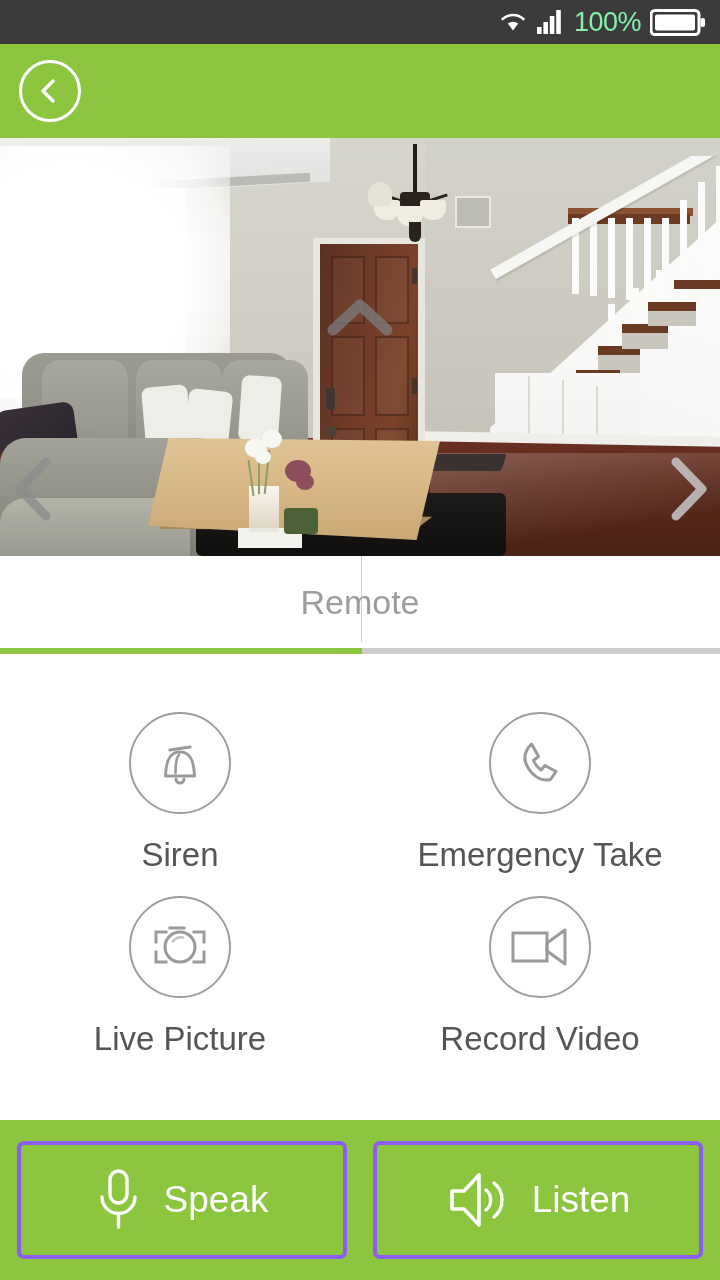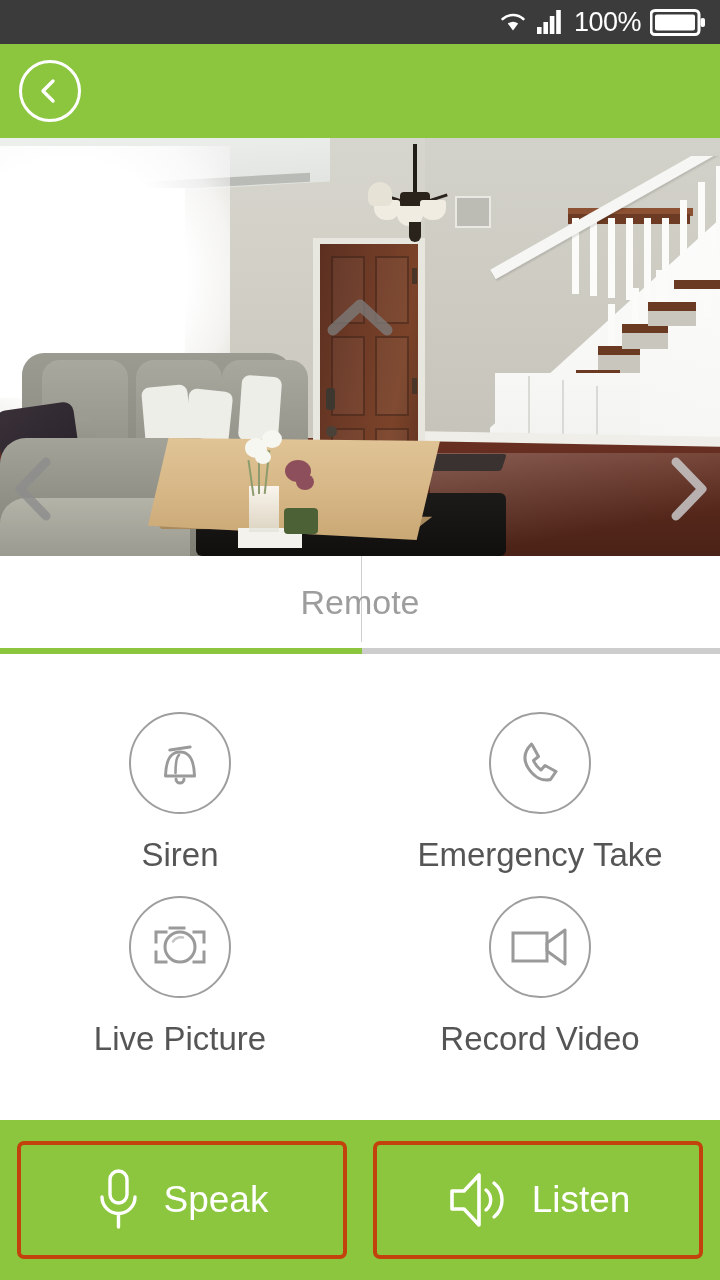--- a/index.html
+++ b/index.html
@@ -11,21 +11,21 @@
   }
   #app { position:relative; width:720px; height:1280px; background:#fff; }
 
   
   .statusbar {
     height:44px; background:#3b3b3b;
     display:flex; align-items:center; justify-content:flex-end;
     padding-right:14px; gap:9px;
   }
   .sb-battpct {
-    color:#ffffff; font-size:27px; letter-spacing:-0.5px;
+    color:#86efac; font-size:27px; letter-spacing:-0.5px;
     font-family:"Liberation Sans", sans-serif;
   }
   .wifi-ic { width:30px; height:24px; display:block; }
   .sig-ic  { width:28px; height:24px; display:block; }
   .batt-ic { width:56px; height:27px; display:block; }
 
   
   .header {
     height:94px; background:#8cc63f;
     display:flex; align-items:center; position:relative;
@@ -201,21 +201,21 @@
   .action-circle svg { display:block; }
   .action-label { margin-top:22px; font-size:33px; color:#555555; }
 
   
   .bottombar {
     position:absolute; left:0; bottom:0; width:720px; height:160px;
     background:#8cc63f; display:flex; align-items:center; justify-content:center;
     gap:26px;
   }
   .talk-btn {
-    width:330px; height:118px; border:4px solid #c2410c; border-radius:7px;
+    width:330px; height:118px; border:4px solid #8b5cf6; border-radius:7px;
     display:flex; align-items:center; justify-content:center; gap:24px;
     cursor:pointer;
   }
   .talk-btn svg { display:block; }
   .talk-label { color:#ffffff; font-size:37px; }
 </style>
 </head>
 <body>
 
 <div id="app">

